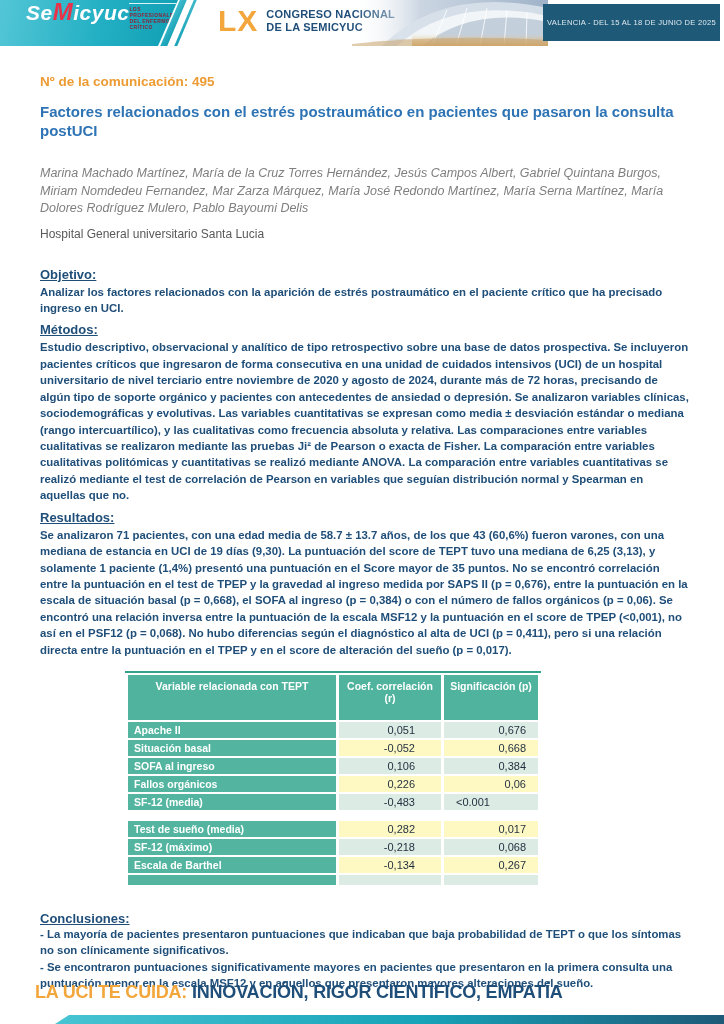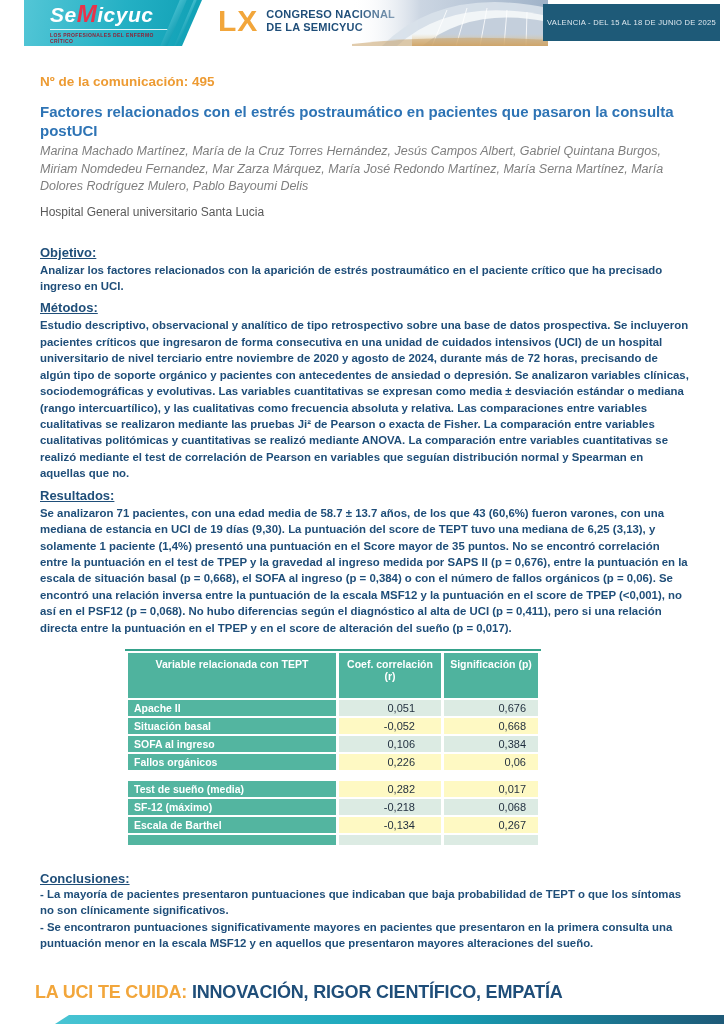--- a/index.html
+++ b/index.html
@@ -5,42 +5,42 @@
   * { margin:0; padding:0; box-sizing:border-box; }
   html,body { background:#ffffff; }
   body { font-family:"Liberation Sans", sans-serif; }
   .page { position:relative; width:724px; height:1024px; background:#fff; overflow:hidden; margin:0 auto; }
 
   
   .banner { position:relative; width:724px; height:46px; background:#fff; }
   .logo-block { position:absolute; left:0; top:0; width:178px; height:46px;
     background:linear-gradient(100deg,#53c6d6 0%,#24b0c4 55%,#0f9fb4 100%);
     clip-path:polygon(0 0,178px 0,158px 46px,0 46px);
-    display:flex; flex-direction:column; justify-content:center; padding-left:26px;margin-left:24px; }
+    display:flex; justify-content:center; padding-left:26px; }
   .slash-stripe { position:absolute; top:0; height:46px; width:7px; background:linear-gradient(100deg,#42bccd,#149fb4); }
   .slash-1 { left:170px; transform:skewX(-23deg); }
   .slash-2 { left:184px; width:3px; transform:skewX(-23deg); }
   .logo-text { font-size:21px; font-weight:bold; font-style:italic; color:#ffffff; letter-spacing:.5px; line-height:1; }
   .logo-text .m { color:#e8334a; font-size:24px; }
   .logo-tagline { margin-top:3px; font-size:5px; font-weight:bold; color:#8d2338; letter-spacing:.4px; text-transform:uppercase; border-top:1px solid rgba(255,255,255,.85); padding-top:2px; width:118px; }
 
   .congress { position:absolute; left:218px; top:6px; display:flex; align-items:center; }
   .lx { font-size:30px; font-weight:bold; color:#f2a63b; line-height:1; letter-spacing:1px; }
   .congress-lines { margin-left:8px; color:#1f4e79; font-weight:bold; font-size:11px; line-height:1.15; letter-spacing:.2px; }
 
   .photo { position:absolute; left:352px; top:0; width:196px; height:46px; }
   .date-box { position:absolute; left:543px; top:4px; width:177px; height:37px; background:#1e5a78;
     display:flex; align-items:center; justify-content:center; }
   .date-box span { color:#dfe9f0; font-size:7.6px; font-weight:normal; letter-spacing:.25px; white-space:nowrap; }
 
   
   .content { position:absolute; left:40px; top:46px; width:650px; color:#1f4e79; }
   .comm-number { margin-top:28px; font-size:13.5px; font-weight:bold; color:#ed9b33; }
   .doc-title { margin-top:13px; font-size:15px; font-weight:bold; color:#2e74b5; line-height:1.27; }
-  .authors { margin-top:3px; font-size:12.5px; font-style:italic; color:#7f7f7f; line-height:1.4; }
+  .authors { margin-top:25px; font-size:12.5px; font-style:italic; color:#7f7f7f; line-height:1.4; }
   .affiliation { margin-top:9px; font-size:12px; color:#595959; }
 
   .sec-heading { font-size:13px; font-weight:bold; color:#1f4e79; text-decoration:underline; }
   .sec-text { font-size:11.4px; font-weight:bold; color:#1f4e79; line-height:1.44; text-align:left; }
   .mt-obj { margin-top:26px; }
   .mt-sm { margin-top:2px; }
   .mt-sec { margin-top:6px; }
 
   
   .table-wrap { margin:13px 0 0 85px; width:416px; }
@@ -158,20 +158,25 @@
           <tr class="dark">
             <td class="lbl">SOFA al ingreso</td>
             <td class="val r-col">0,106</td>
             <td class="val p-col">0,384</td>
           </tr>
           <tr class="light">
             <td class="lbl">Fallos orgánicos</td>
             <td class="val r-col">0,226</td>
             <td class="val p-col">0,06</td>
           </tr>
+          <tr class="dark">
+            <td class="lbl">SF-12 (media)</td>
+            <td class="val r-col">-0,483</td>
+            <td class="val p-col left">&lt;0.001</td>
+          </tr>
           <tr class="gap">
               <td colspan="3"></td>
             </tr>
           <tr class="light">
             <td class="lbl">Test de sueño (media)</td>
             <td class="val r-col">0,282</td>
             <td class="val p-col">0,017</td>
           </tr>
           <tr class="dark">
             <td class="lbl">SF-12 (máximo)</td>

